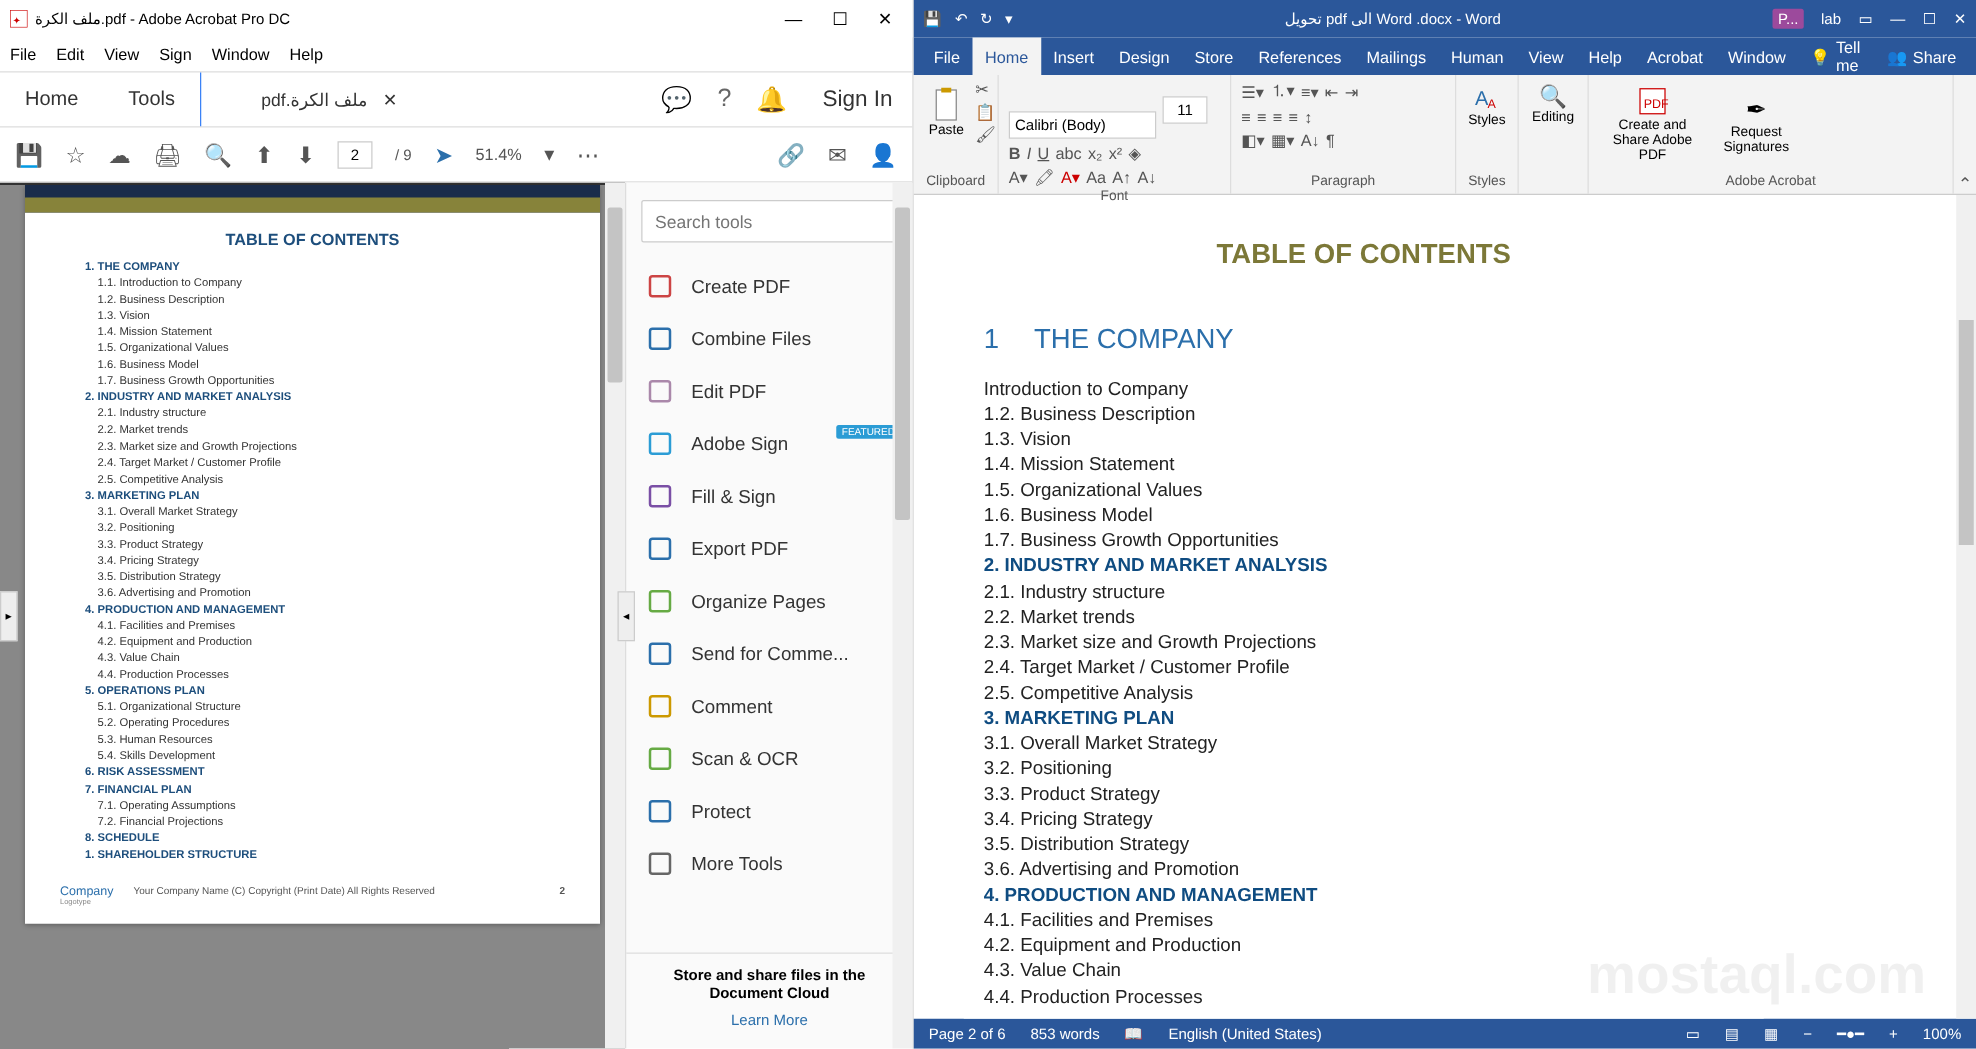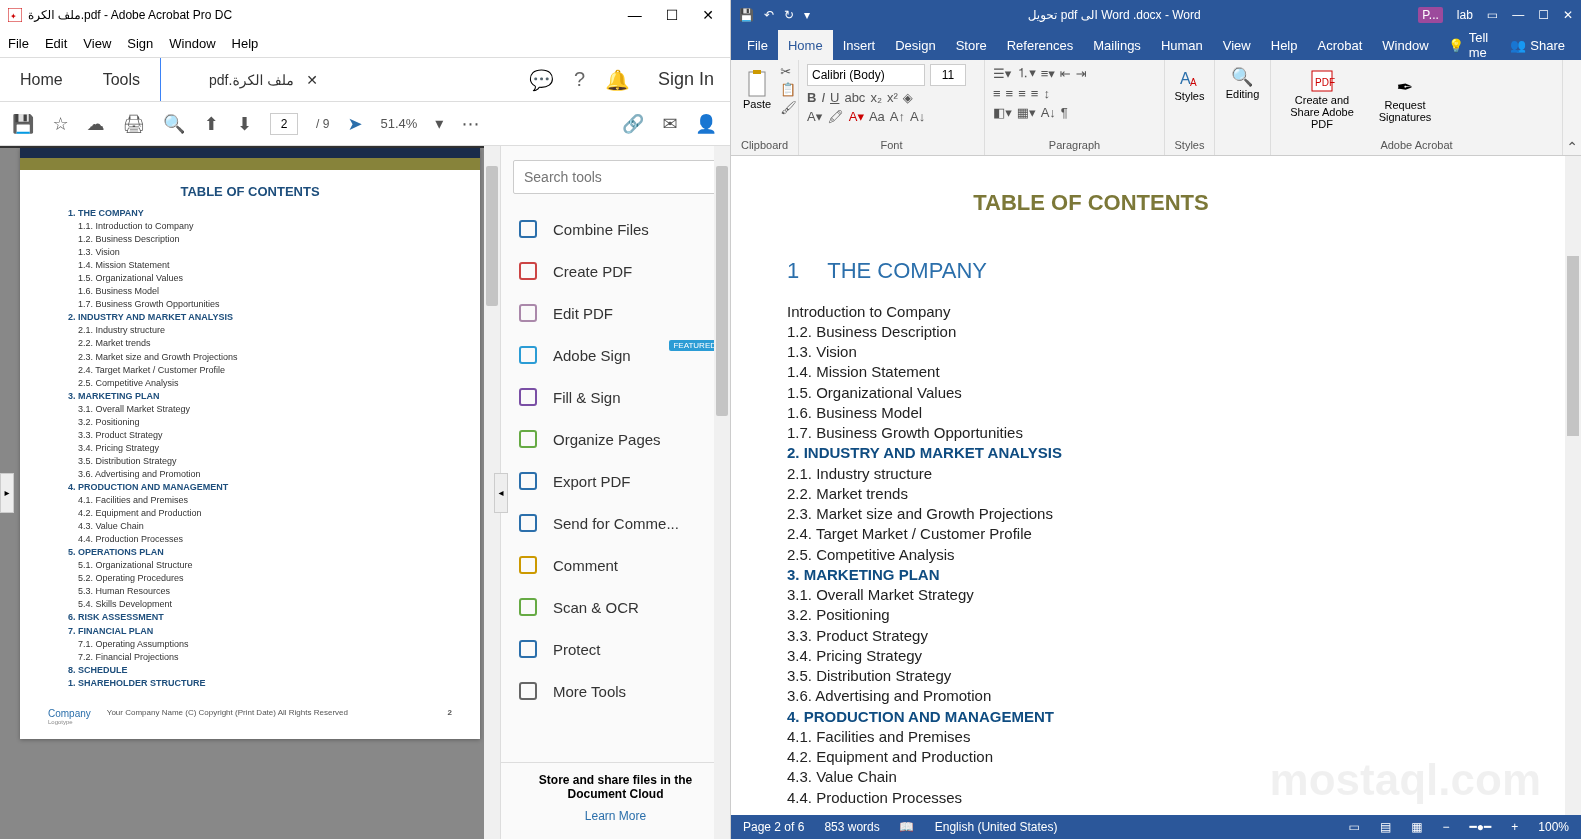--- a/index.html
+++ b/index.html
@@ -62,21 +62,21 @@
 .word-ribbon-tabs { height: 30px; background: #2b579a; color: #fff; display: flex; align-items: center; padding: 0 6px; font-size: 13px; }
 .word-ribbon-tabs .rtab { padding: 0 10px; height: 100%; display: flex; align-items: center; }
 .word-ribbon-tabs .rtab.active { background: #f3f3f3; color: #2b579a; }
 .word-ribbon-tabs .rspacer { flex: 1; }
 .word-ribbon-tabs .tell, .word-ribbon-tabs .share { display: flex; align-items: center; gap: 4px; padding: 0 10px; }
 .word-ribbon { height: 96px; background: #f3f3f3; display: flex; border-bottom: 1px solid #ccc; font-size: 11px; }
 .rgroup { border-right: 1px solid #ddd; padding: 4px 8px; display: flex; flex-direction: column; }
 .rgroup .label { text-align: center; font-size: 11px; color: #555; margin-top: auto; padding-top: 2px; }
 .rgroup .btnrow { display: flex; gap: 5px; align-items: center; }
 .paste-btn { display: flex; flex-direction: column; align-items: center; font-size: 11px; padding: 2px 4px; }
-.font-group input.fontname { width: 118px; height: 22px; border: 1px solid #ccc; font-size: 12px; padding: 0 4px; }
+.font-group input.fontname { width: 118px; height: 22px; border: 1px solid #ccc; font-size: 12px; padding: 0 4px; margin-top: 25px; }
 .font-group input.fontsize { width: 36px; height: 22px; border: 1px solid #ccc; font-size: 12px; text-align: center; }
 .mini { font-size: 13px; color: #555; }
 .rgroup .rows { display: flex; flex-direction: column; gap: 4px; }
 .big-btn { display: flex; flex-direction: column; align-items: center; justify-content: center; padding: 2px 6px; font-size: 11px; text-align: center; }
 
 .word-body { flex: 1; display: flex; overflow: hidden; position: relative; }
 .word-page { width: 640px; margin: 10px auto 0 40px; background: #fff; padding: 24px 0 0 0; }
 .word-toc-title { text-align: center; color: #7c7838; font-weight: bold; font-size: 22px; margin-bottom: 30px; }
 .word-doc { padding: 0 16px; font-size: 15px; line-height: 1.35; margin-top: 40px; }
 .word-doc .wh1num { color: #2b6fab; font-size: 22px; font-weight: normal; display: inline-block; width: 28px; }
@@ -218,32 +218,32 @@
 
     <div class="tools-panel">
       <div class="side-handle">◂</div>
       <div class="tools-search">
         <input placeholder="Search tools" style="">
       </div>
       <div class="tools-list" id="tools-list">
           <div class="tool-row">
             <span class="ticon">
               <svg width="20" height="20">
+                <rect x="2" y="2" width="16" height="16" rx="2" fill="none" stroke="#c44" stroke-width="2"></rect>
+              </svg>
+            </span>
+            <span>Create PDF</span>
+          </div>
+          <div class="tool-row">
+            <span class="ticon">
+              <svg width="20" height="20">
                 <rect x="2" y="2" width="16" height="16" rx="2" fill="none" stroke="#2b6fab" stroke-width="2"></rect>
               </svg>
             </span>
             <span>Combine Files</span>
-          </div>
-          <div class="tool-row">
-            <span class="ticon">
-              <svg width="20" height="20">
-                <rect x="2" y="2" width="16" height="16" rx="2" fill="none" stroke="#c44" stroke-width="2"></rect>
-              </svg>
-            </span>
-            <span>Create PDF</span>
           </div>
           <div class="tool-row">
             <span class="ticon">
               <svg width="20" height="20">
                 <rect x="2" y="2" width="16" height="16" rx="2" fill="none" stroke="#a8a" stroke-width="2"></rect>
               </svg>
             </span>
             <span>Edit PDF</span>
           </div>
           <div class="tool-row">
@@ -259,32 +259,32 @@
             <span class="ticon">
               <svg width="20" height="20">
                 <rect x="2" y="2" width="16" height="16" rx="2" fill="none" stroke="#7a4fa5" stroke-width="2"></rect>
               </svg>
             </span>
             <span>Fill &amp; Sign</span>
           </div>
           <div class="tool-row">
             <span class="ticon">
               <svg width="20" height="20">
+                <rect x="2" y="2" width="16" height="16" rx="2" fill="none" stroke="#2b6fab" stroke-width="2"></rect>
+              </svg>
+            </span>
+            <span>Export PDF</span>
+          </div>
+          <div class="tool-row">
+            <span class="ticon">
+              <svg width="20" height="20">
                 <rect x="2" y="2" width="16" height="16" rx="2" fill="none" stroke="#6a4" stroke-width="2"></rect>
               </svg>
             </span>
             <span>Organize Pages</span>
-          </div>
-          <div class="tool-row">
-            <span class="ticon">
-              <svg width="20" height="20">
-                <rect x="2" y="2" width="16" height="16" rx="2" fill="none" stroke="#2b6fab" stroke-width="2"></rect>
-              </svg>
-            </span>
-            <span>Export PDF</span>
           </div>
           <div class="tool-row">
             <span class="ticon">
               <svg width="20" height="20">
                 <rect x="2" y="2" width="16" height="16" rx="2" fill="none" stroke="#2b6fab" stroke-width="2"></rect>
               </svg>
             </span>
             <span>Send for Comme...</span>
           </div>
           <div class="tool-row">

